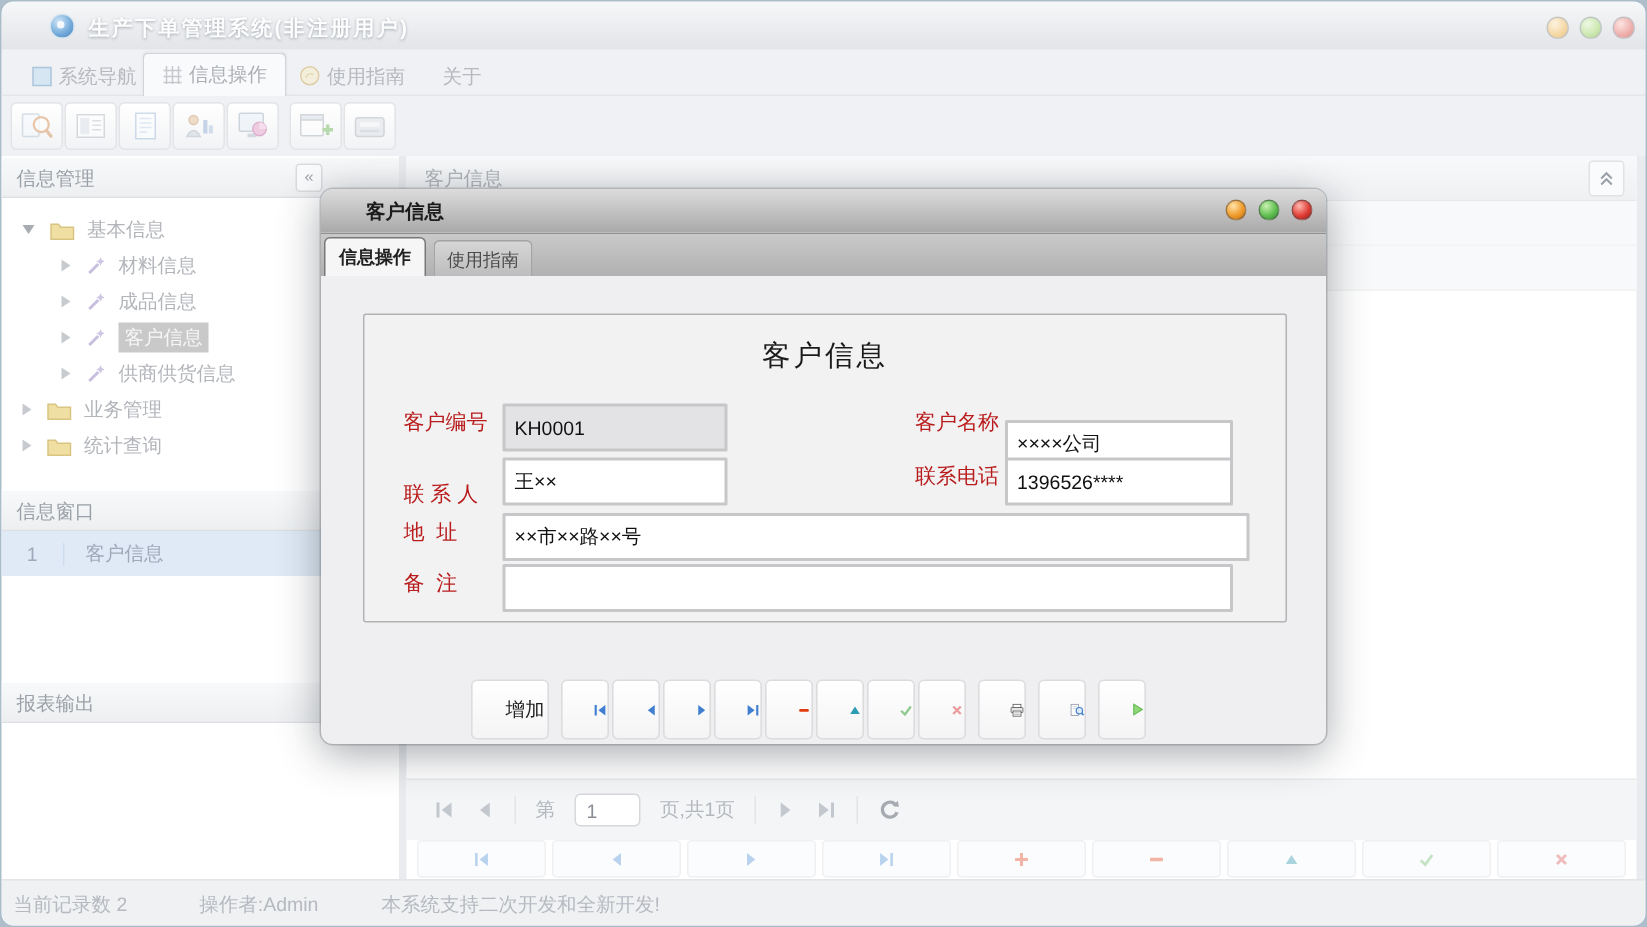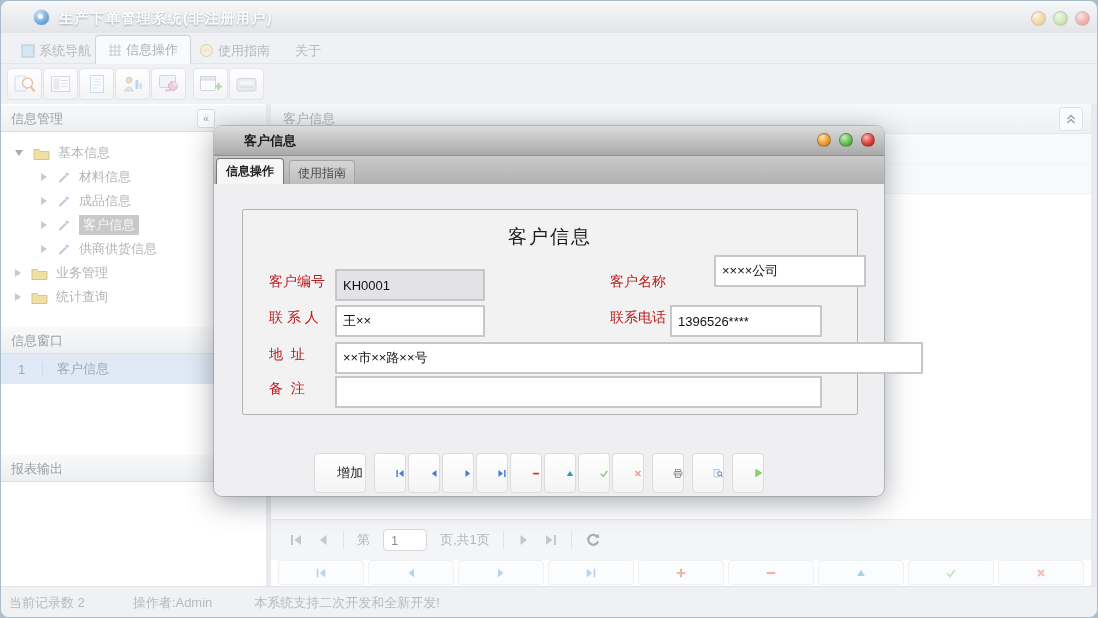--- a/index.html
+++ b/index.html
@@ -385,29 +385,29 @@
       <div class="dtab idle">使用指南</div>
     </div>
 
     <div class="dbody">
       <div class="groupbox">
         <div class="ftitle">客户信息</div>
 
         <label class="flabel" style="left:26px;top:63px">客户编号</label>
         <input class="finput ro" style="left: 92px; top: 59px; width: 150px;" readonly="" value="KH0001">
         <label class="flabel" style="left:367px;top:63px">客户名称</label>
-        <input class="finput" style="left: 427px; top: 45px; width: 152px; margin-left: 44px;" value="××××公司">
-
-        <label class="flabel" style="left:26px;top:99px">联 系 人</label>
+        <input class="finput" style="left: 427px; top: 70px; width: 152px;" value="××××公司">
+
+        <label class="flabel" style="left:26px;top:111px">联 系 人</label>
         <input class="finput" style="left: 92px; top: 95px; width: 150px;" value="王××">
         <label class="flabel" style="left:367px;top:99px">联系电话</label>
         <input class="finput" style="left: 427px; top: 95px; width: 152px;" value="1396526****">
 
         <label class="flabel" style="left:26px;top:136px">地  址</label>
-        <input class="finput" style="left: 92px; top: 132px; width: 588px;" value="××市××路××号">
+        <input class="finput" style="left: 92px; top: 132px; width: 498px;" value="××市××路××号">
 
         <label class="flabel" style="left:26px;top:170px">备  注</label>
         <input class="finput" style="left: 92px; top: 166px; width: 487px;" value="">
       </div>
 
       <div class="dtoolbar">
         <button class="dbtn txt">增加</button>
         <span class="gap6"></span>
         <button class="dbtn ico">
             <svg width="15" height="15" viewBox="0 0 14 14">

